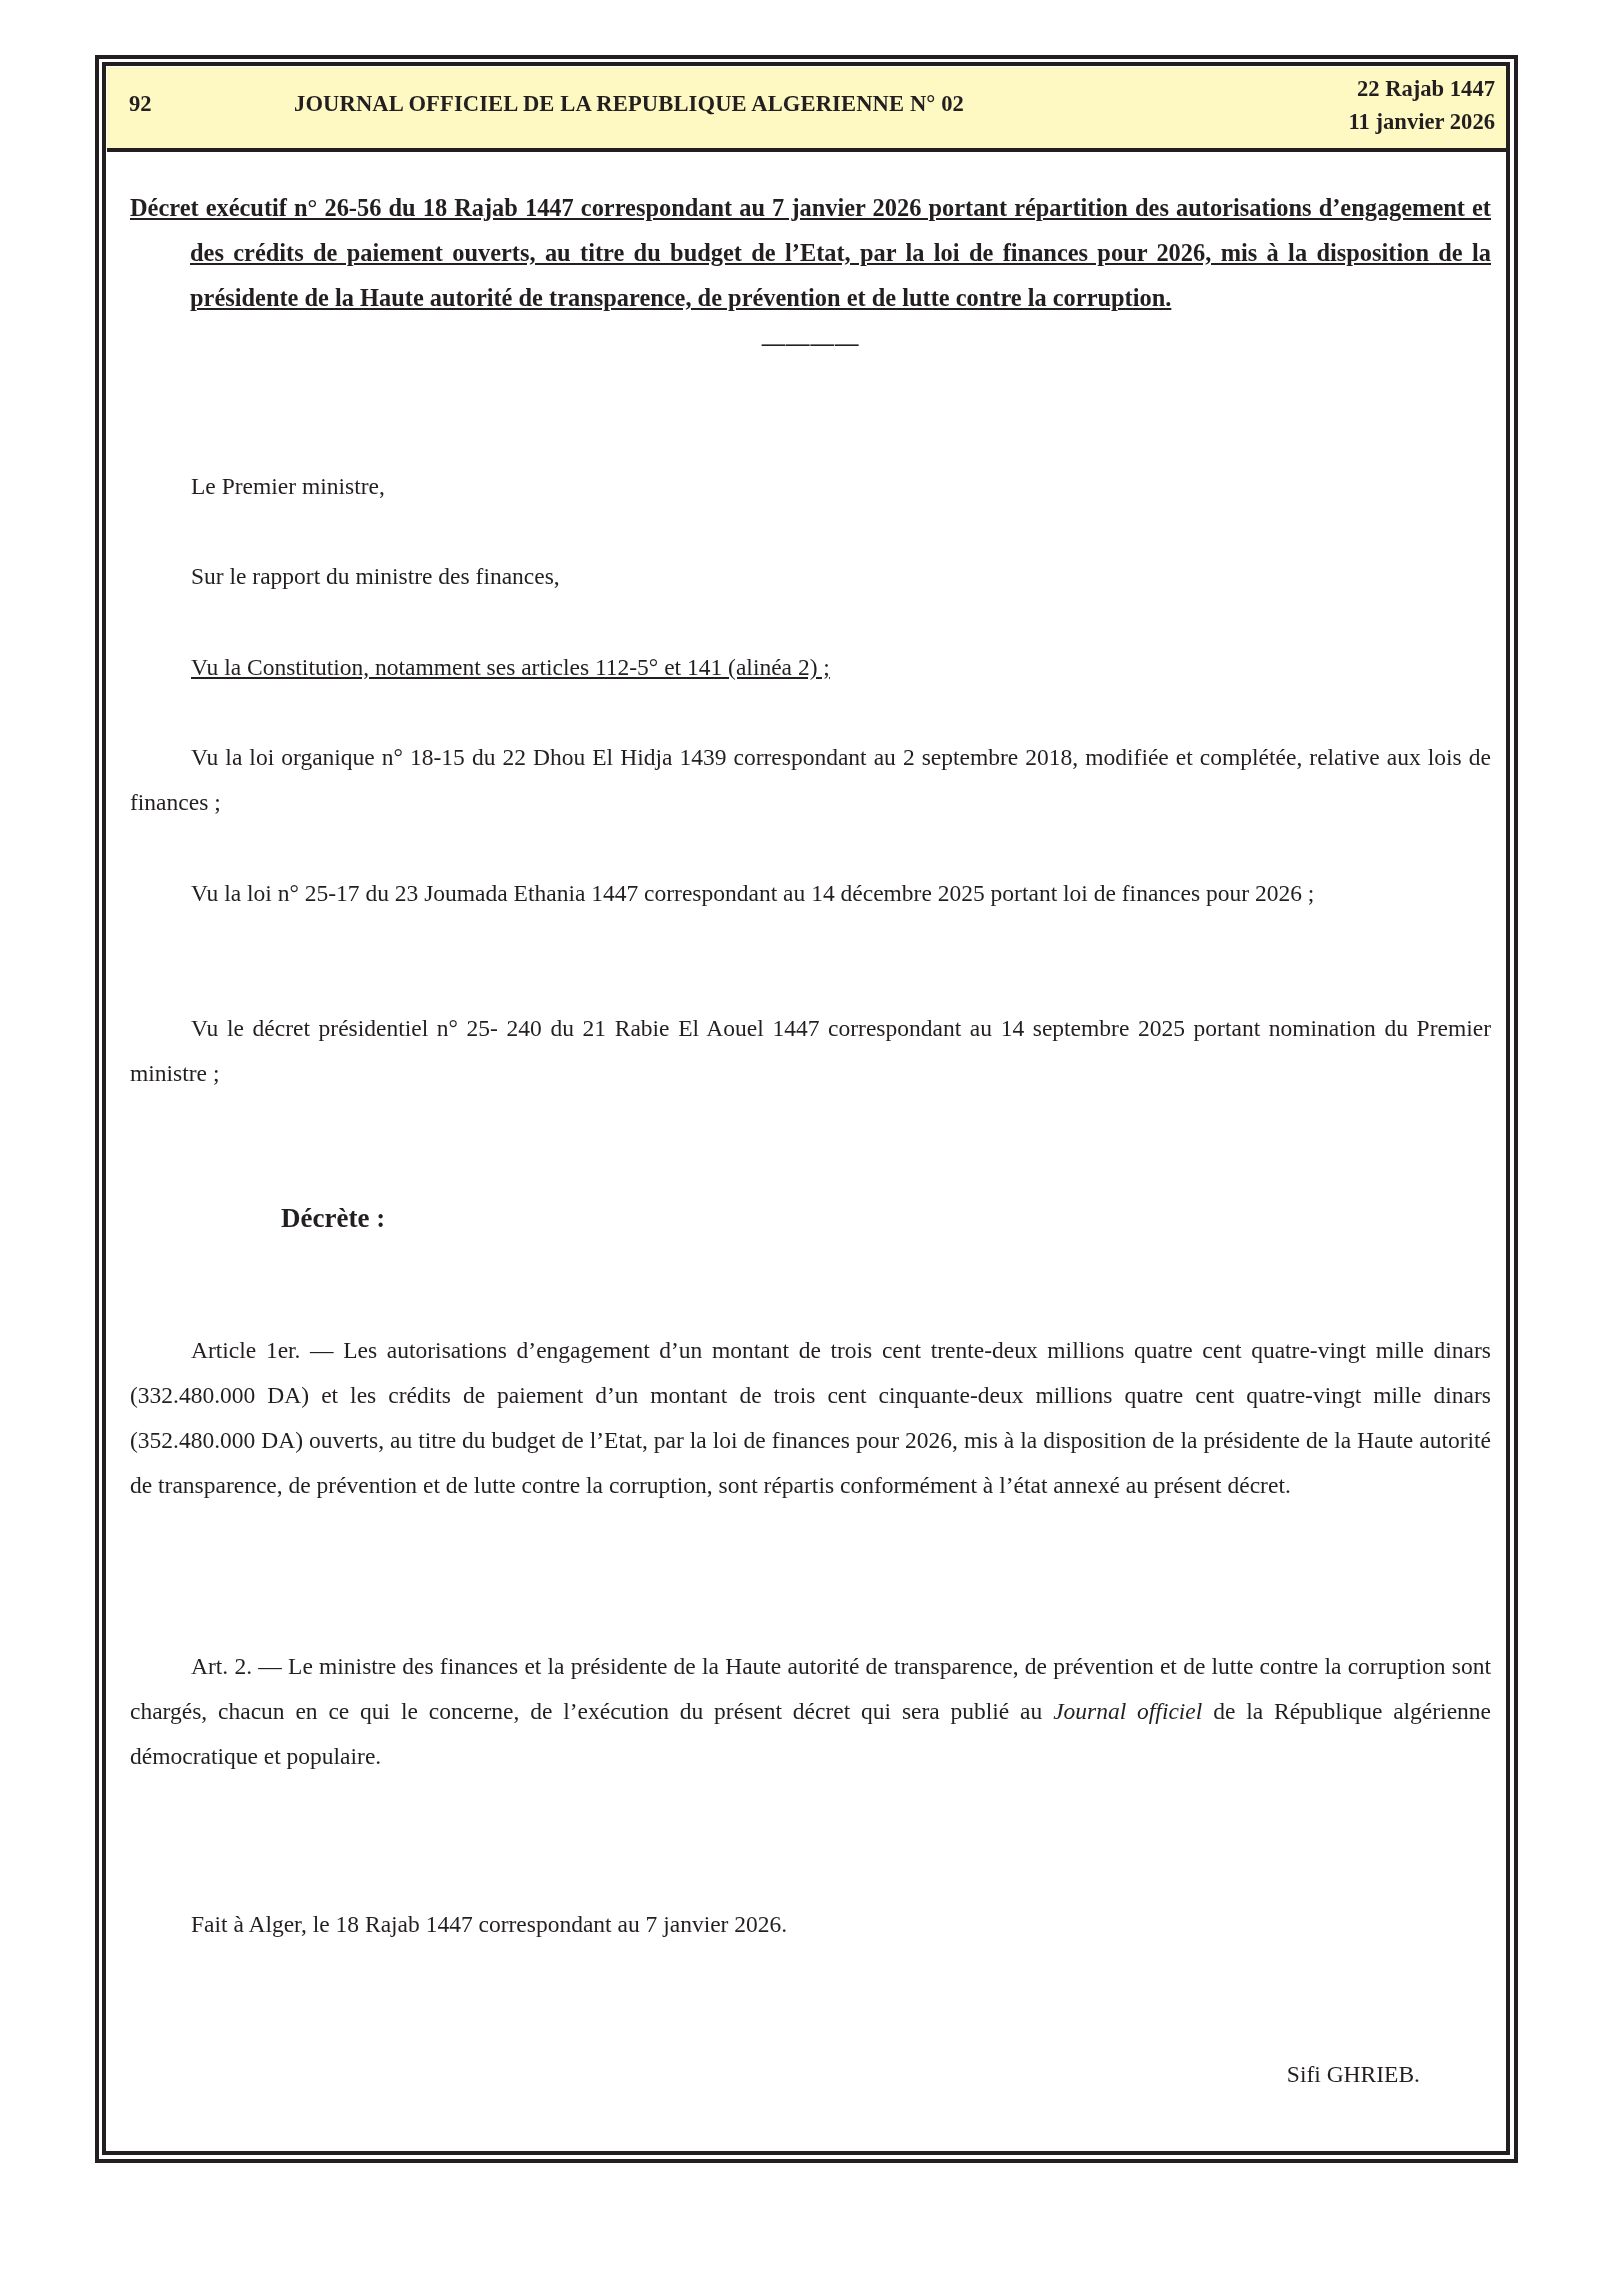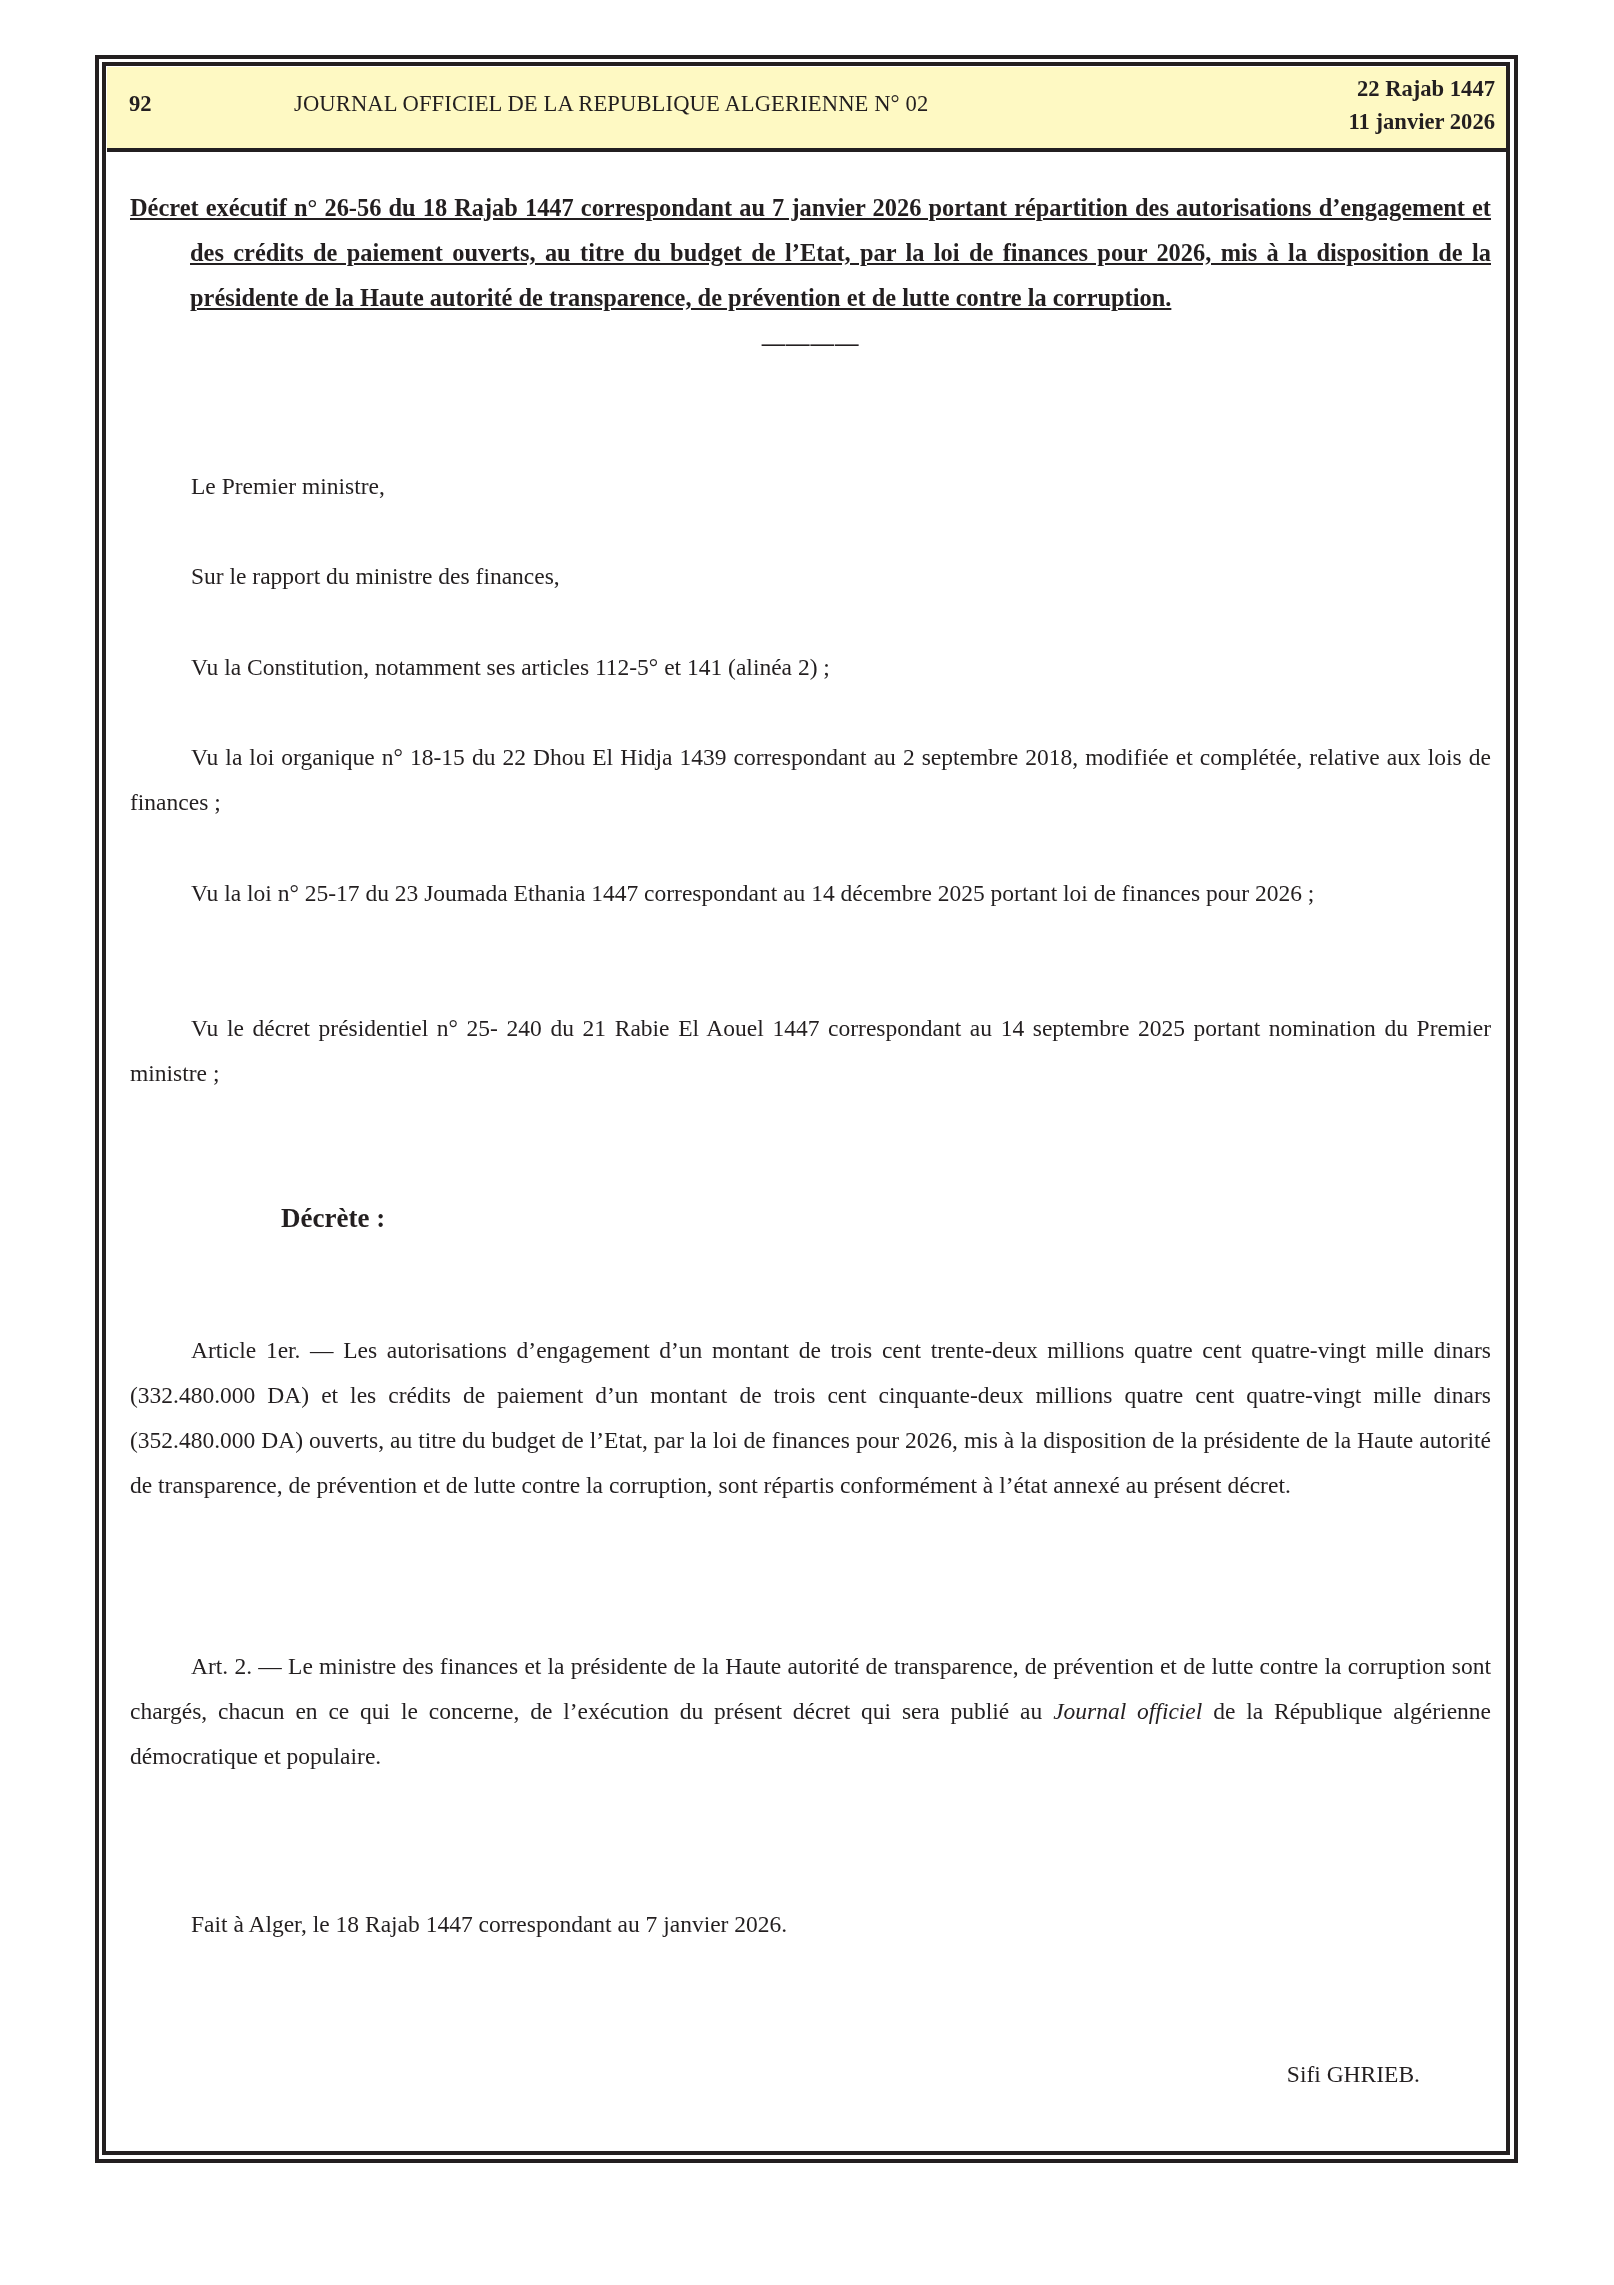--- a/index.html
+++ b/index.html
@@ -7,21 +7,21 @@
          font-family: "Liberation Serif", "DejaVu Serif", serif; color: #231f20; }
 
   .frame-outer { position: absolute; left: 95px; top: 55px; width: 1423px; height: 2108px;
                  border: 4.5px solid #231f20; box-sizing: border-box; }
   .frame-inner { position: absolute; left: 102px; top: 62px; width: 1408px; height: 2093px;
                  border: 4.5px solid #231f20; box-sizing: border-box; }
 
   .header { position: absolute; left: 107px; top: 67px; width: 1399px; height: 85px;
             background: #fef9c3; border-bottom: 4.5px solid #231f20; box-sizing: border-box; }
   .header .page-num { position: absolute; left: 22px; top: 23.5px; font-size: 22.6px; font-weight: bold; }
-  .header .journal-title { position: absolute; left: 187px; top: 23.5px; font-size: 22.6px; font-weight: normal; letter-spacing: 0.1px; }
+  .header .journal-title { position: absolute; left: 187px; top: 23.5px; font-size: 22.6px; font-weight: bold; letter-spacing: 0.1px; }
   .header .dates { position: absolute; right: 11px; top: 5.4px; text-align: right; font-size: 22.6px; font-weight: bold; line-height: 33px; }
 
   .content { position: absolute; left: 130px; top: 185px; width: 1361px; font-size: 23.5px; }
 
   .decree-title { font-weight: bold; font-size: 24.4px; line-height: 45px; text-align: justify;
                   padding-left: 60px; text-indent: -60px; margin: 0; text-decoration: underline; }
   .separator { text-align: center; font-weight: bold; margin: 5.4px 0 0 0; font-size: 23.5px; letter-spacing: 0.9px; line-height: 36px; }
 
   .para { text-indent: 61px; line-height: 45px; text-align: justify; margin: 0; }
   .p-abs { position: absolute; left: 0; width: 1361px; }
@@ -45,21 +45,21 @@
     <div>11 janvier 2026</div>
   </div>
 </div>
 
 <div class="content">
   <p class="decree-title">Décret exécutif n° 26-56 du 18 Rajab 1447 correspondant au 7 janvier 2026 portant répartition des autorisations d’engagement et des crédits de paiement ouverts, au titre du budget de l’Etat, par la loi de finances pour 2026, mis à la disposition de la présidente de la Haute autorité de transparence, de prévention et de lutte contre la corruption.</p>
   <div class="separator">————</div>
 
   <p class="para p-abs" style="top:279px;">Le Premier ministre,</p>
   <p class="para p-abs" style="top:369px;">Sur le rapport du ministre des finances,</p>
-  <p class="para p-abs" style="top:460px;">Vu la Constitution, notamment ses articles 112-5° et 141 (alinéa 2) ;</p>
+  <p class="para p-abs" style="top:460px;text-decoration:underline;">Vu la Constitution, notamment ses articles 112-5° et 141 (alinéa 2) ;</p>
   <p class="para p-abs" style="top:550px;">Vu la loi organique n° 18-15 du 22 Dhou El Hidja 1439 correspondant au 2 septembre 2018, modifiée et complétée, relative aux lois de finances ;</p>
   <p class="para p-abs" style="top:686px;">Vu la loi n° 25-17 du 23 Joumada Ethania 1447 correspondant au 14 décembre 2025 portant loi de finances pour 2026 ;</p>
   <p class="para p-abs" style="top:821px;">Vu  le décret présidentiel n° 25- 240 du 21 Rabie El Aouel 1447 correspondant au 14 septembre 2025 portant nomination du Premier ministre ;</p>
 
   <div class="decrete" style="top:1018px;">Décrète :</div>
 
   <p class="para p-abs" style="top:1143px;">Article 1er. — Les autorisations d’engagement d’un montant de trois cent trente-deux millions quatre cent quatre-vingt mille dinars (332.480.000 DA) et les crédits de paiement d’un montant de trois cent cinquante-deux millions quatre cent quatre-vingt mille dinars (352.480.000 DA) ouverts, au titre du budget de l’Etat, par la loi de finances pour 2026, mis à la disposition de la présidente de la Haute autorité de transparence, de prévention et de lutte contre la corruption, sont répartis conformément à l’état annexé au présent décret.</p>
 
   <p class="para p-abs" style="top:1459px;"><span>Art. 2. — Le ministre des finances et la présidente de la Haute autorité de transparence, de prévention et de lutte contre la corruption sont chargés, chacun en ce qui le concerne, de l’exécution du présent décret qui sera publié au </span><em>Journal officiel</em><span> de la République algérienne démocratique et populaire.</span></p>
 

